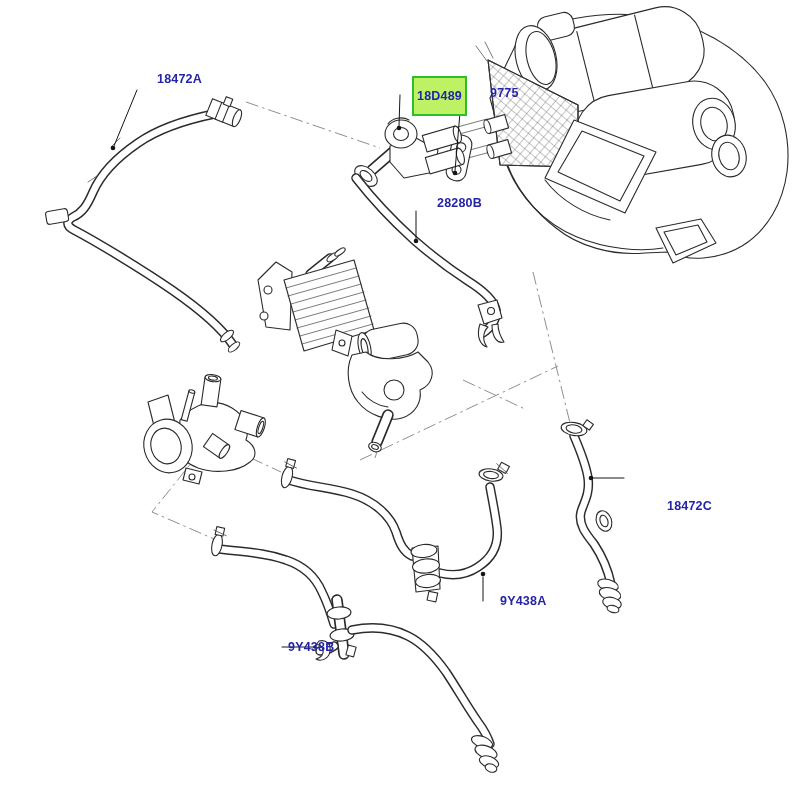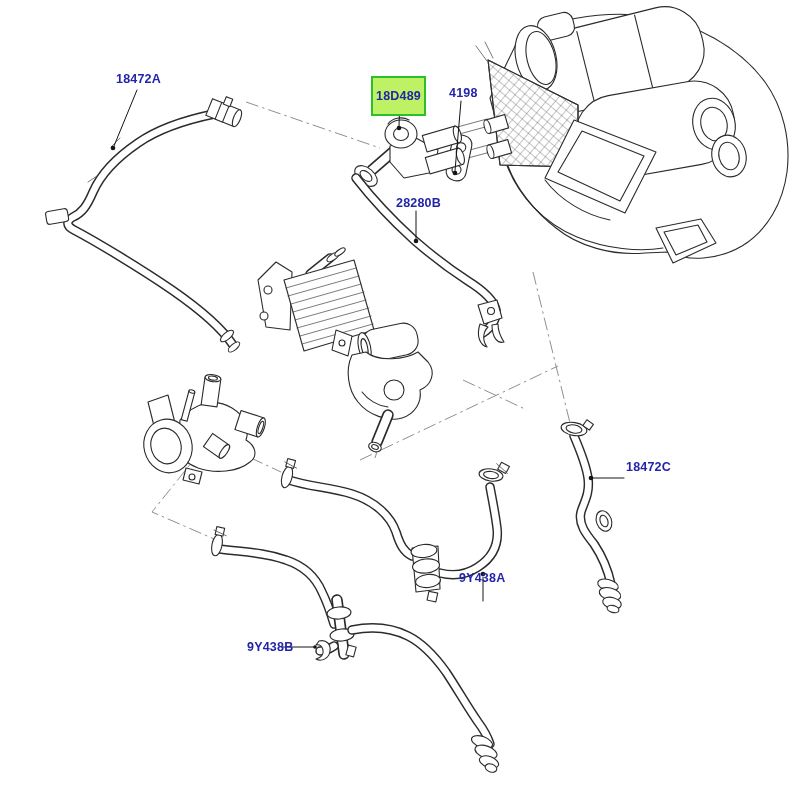--- a/index.html
+++ b/index.html
@@ -13,21 +13,21 @@
   #art .tube-i{stroke:#ffffff;stroke-width:6.6;}
   #art .tube-o2{stroke:#2b2b2b;stroke-width:11.5;}
   #art .tube-i2{stroke:#ffffff;stroke-width:8.2;}
   #art .dd{stroke:#8f8f8f;stroke-width:1;stroke-dasharray:13 4 2.5 4;stroke-linecap:butt;}
   #art .ld{stroke:#141414;stroke-width:1;}
   #art .dot{fill:#141414;stroke:none;}
   #art .thin{stroke:#555;stroke-width:.8;}
   #art .fin{stroke:#444;stroke-width:.7;}
   #art .mesh{fill:url(#meshPat);stroke:#333;}
   .lbl{position:absolute;font-weight:700;font-size:12.5px;line-height:14px;
-       color:#2424a8;white-space:nowrap;letter-spacing:.2px;}
+       color:#2424a8;white-space:nowrap;letter-spacing:.2px;margin-left:41px;}
   .lbl.hl{border:2px solid #2dbe2d;padding:11px 3px;background:#bef264;}
 </style>
 </head>
 <body>
 
 <div id="canvas">
 
 <svg id="art" width="800" height="800" viewBox="0 0 800 800">
   <defs>
     <pattern id="meshPat" patternUnits="userSpaceOnUse" width="7" height="7" patternTransform="rotate(40)">
@@ -272,19 +272,19 @@
         <circle class="dot" cx="591" cy="478" r="2.3"></circle>
     <path class="ld" d="M483 601 L483 577"></path>
         <circle class="dot" cx="483" cy="574" r="2.3"></circle>
     <path class="ld" d="M282 647 L314 647"></path>
         <circle class="dot" cx="315" cy="647" r="1.8"></circle>
   </g>
 </svg>
 
 <div class="lbl" style="left:116px;top:72px">18472A</div>
 <div class="lbl hl" style="left:371px;top:76px">18D489</div>
-<div class="lbl" style="left:449px;top:86px">4198</div>
+<div class="lbl" style="left:449px;top:86px">9775</div>
 <div class="lbl" style="left:396px;top:196px">28280B</div>
-<div class="lbl" style="left:626px;top:460px">18472C</div>
-<div class="lbl" style="left:459px;top:571px">9Y438A</div>
+<div class="lbl" style="left:626px;top:499px">18472C</div>
+<div class="lbl" style="left:459px;top:594px">9Y438A</div>
 <div class="lbl" style="left:247px;top:640px">9Y438B</div>
 
 </div>
 
 </body></html>

